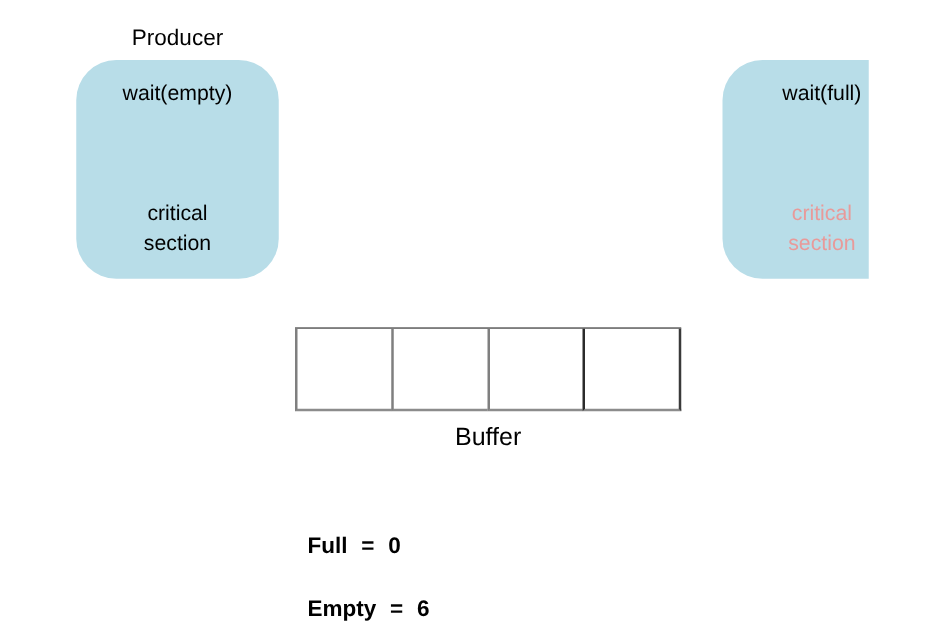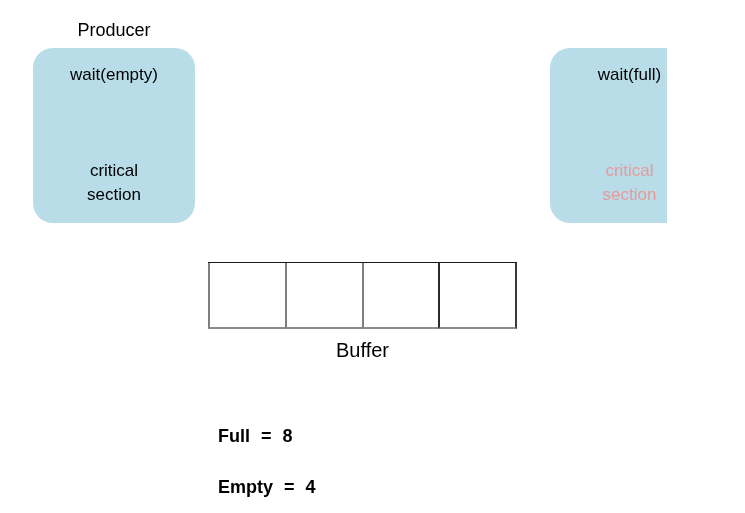--- a/index.html
+++ b/index.html
@@ -9,20 +9,21 @@
     font-family: "Liberation Sans", sans-serif;
     color: var(--ink, #000000);
   }
 
   .canvas {
     position: relative;
     width: 667px;
     height: 513px;
     background: #ffffff;
     overflow: hidden;
+    margin-left: 28px;
   }
 
   
   .proc-title {
     position: absolute;
     top: 19px;
     height: 22px;
     text-align: center;
     font-size: 18px;
     line-height: 22px;
@@ -30,21 +31,21 @@
   }
   .proc-title.producer { left: 33px;  width: 162px; }
   .proc-title.consumer { left: 538px; width: 159px; }
 
   
   .proc-box {
     position: absolute;
     top: 48px;
     height: 175px;
     background: var(--box-fill, #b8dde8);
-    border-radius: 20px;
+    border-radius: 32px;
     box-sizing: border-box;
     display: flex;
     flex-direction: column;
     justify-content: space-between;
     align-items: center;
     padding: 15px 4px 16px 4px;
     font-size: 17px;
   }
   .proc-box.producer { left: 33px;  width: 162px; }
   .proc-box.consumer { left: 550px; width: 159px; }
@@ -130,17 +131,17 @@
 
   <div class="buffer">
       <div class="buffer-cell"></div>
       <div class="buffer-cell"></div>
       <div class="buffer-cell"></div>
       <div class="buffer-cell"></div>
     </div>
 
   <div class="buffer-label">Buffer</div>
 
-  <div class="counter full">Full = 8</div>
+  <div class="counter full">Full = 0</div>
 
-  <div class="counter empty">Empty = 4</div>
+  <div class="counter empty">Empty = 6</div>
 
 </div>
 
 </body></html>

